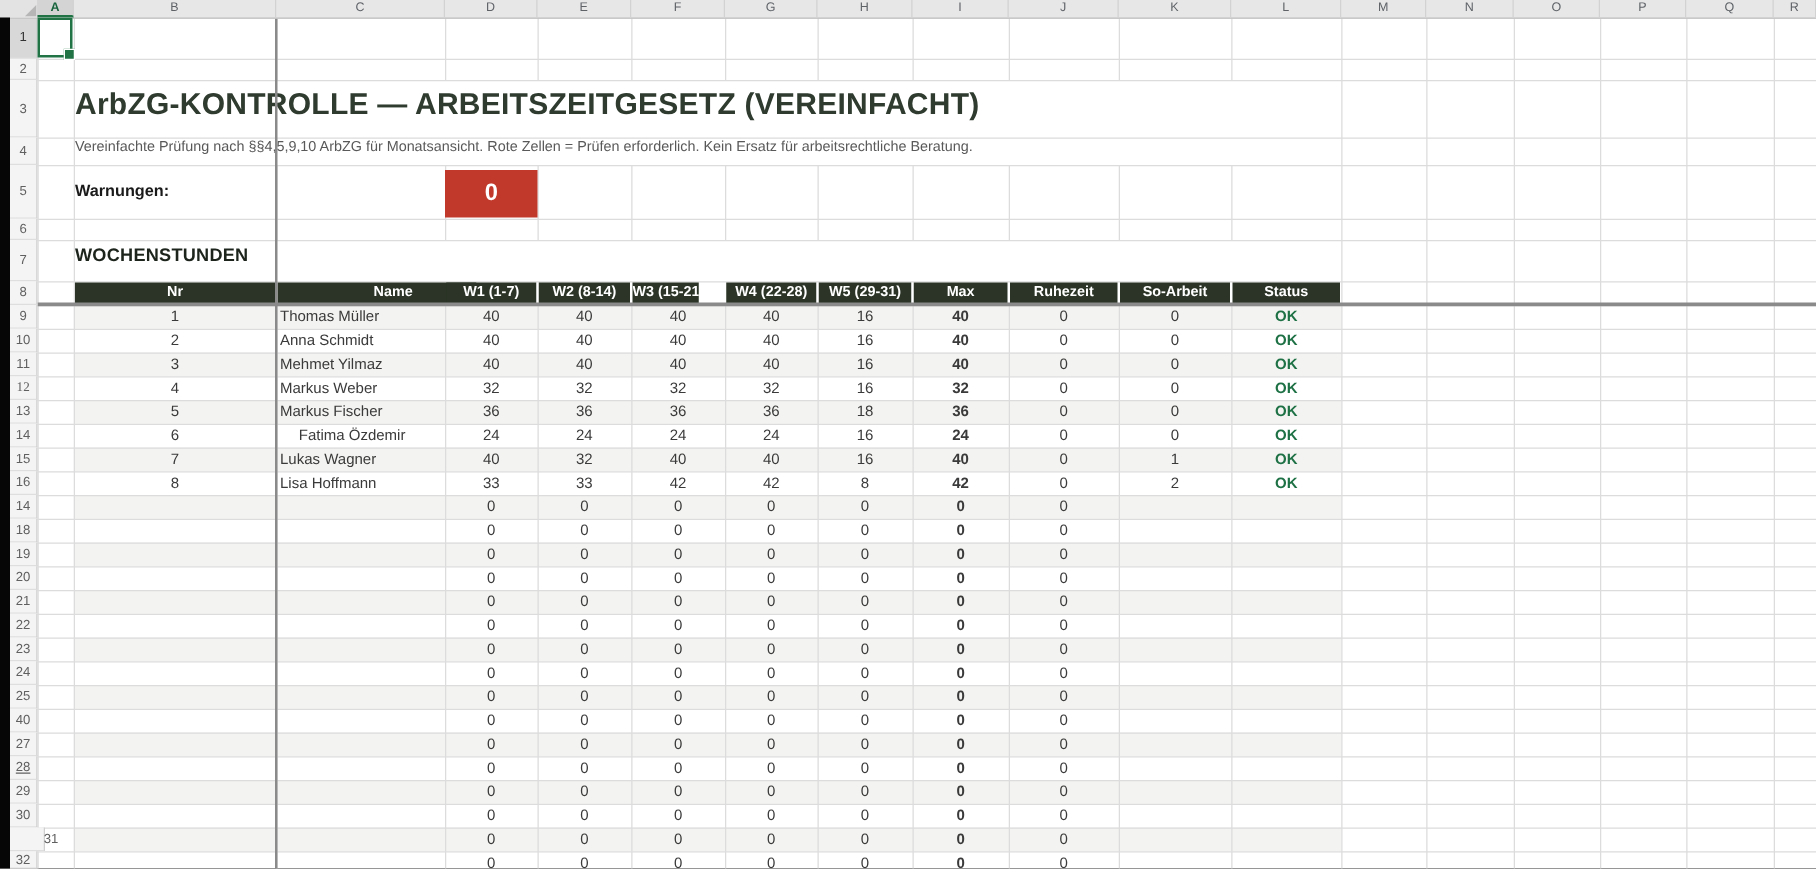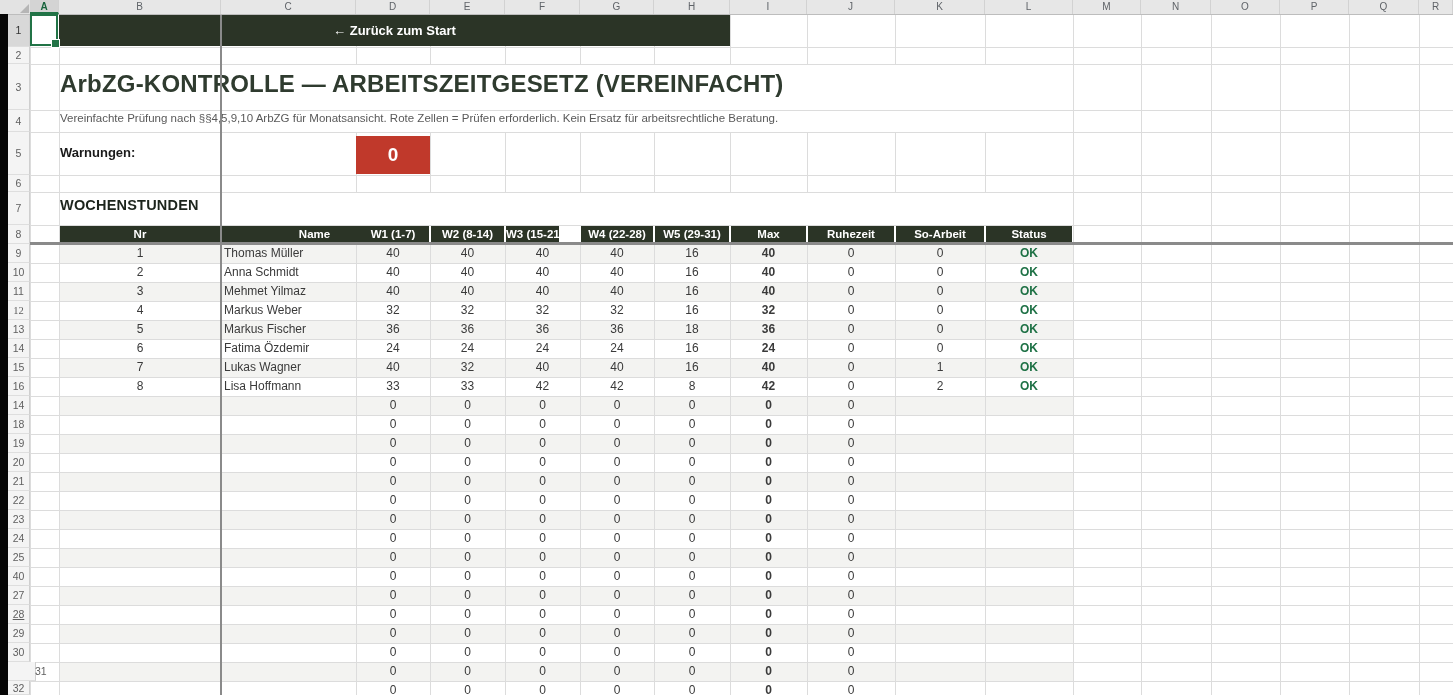--- a/index.html
+++ b/index.html
@@ -217,23 +217,20 @@
       <div class="rowlabel" style="top: 567px; height: 19px; line-height: 19px;">40</div>
       <div class="rowlabel" style="top: 586px; height: 19px; line-height: 19px;">27</div>
       <div class="rowlabel" style="top: 605px; height: 19px; line-height: 19px; text-decoration: underline;">28</div>
       <div class="rowlabel" style="top: 624px; height: 19px; line-height: 19px;">29</div>
       <div class="rowlabel" style="top: 643px; height: 19px; line-height: 19px;">30</div>
       <div class="rowlabel" style="top: 662px; height: 19px; line-height: 19px; padding-left: 27px;">31</div>
       <div class="rowlabel" style="top: 681px; height: 14px; line-height: 14px;">32</div>
     </div>
   <div class="left-strip"></div>
 
-  <div class="back-btn">
-    <span>← Zurück zum Start</span>
-  </div>
   <div class="title">ArbZG-KONTROLLE — ARBEITSZEITGESETZ (VEREINFACHT)</div>
   <div class="subtitle">Vereinfachte Prüfung nach §§4,5,9,10 ArbZG für Monatsansicht. Rote Zellen = Prüfen erforderlich. Kein Ersatz für arbeitsrechtliche Beratung.</div>
   <div class="warn-label">Warnungen:</div>
   <div class="warn-box">0</div>
   <div class="section">WOCHENSTUNDEN</div>
 
   <div id="tableHeader">
       <div class="th" style="left: 60px; width: 160px;">Nr</div>
       <div class="th" style="left: 222px; width: 133px; padding-left: 26px;">Name</div>
       <div class="th" style="left: 357px; width: 72px;">W1 (1-7)</div>
@@ -296,21 +293,21 @@
       <div class="cell" style="left: 356px; width: 74px; top: 320px;">36</div>
       <div class="cell" style="left: 430px; width: 75px; top: 320px;">36</div>
       <div class="cell" style="left: 505px; width: 75px; top: 320px;">36</div>
       <div class="cell" style="left: 580px; width: 74px; top: 320px;">36</div>
       <div class="cell" style="left: 654px; width: 76px; top: 320px;">18</div>
       <div class="cell bold" style="left: 730px; width: 77px; top: 320px;">36</div>
       <div class="cell" style="left: 807px; width: 88px; top: 320px;">0</div>
       <div class="cell" style="left: 895px; width: 90px; top: 320px;">0</div>
       <div class="cell ok" style="left: 985px; width: 88px; top: 320px;">OK</div>
       <div class="cell" style="left: 59px; width: 162px; top: 339px;">6</div>
-      <div class="cell left" style="left: 221px; width: 135px; top: 339px;">Fatima Özdemir</div>
+      <div class="cell left" style="left: 236px; width: 135px; top: 339px;">Fatima Özdemir</div>
       <div class="cell" style="left: 356px; width: 74px; top: 339px;">24</div>
       <div class="cell" style="left: 430px; width: 75px; top: 339px;">24</div>
       <div class="cell" style="left: 505px; width: 75px; top: 339px;">24</div>
       <div class="cell" style="left: 580px; width: 74px; top: 339px;">24</div>
       <div class="cell" style="left: 654px; width: 76px; top: 339px;">16</div>
       <div class="cell bold" style="left: 730px; width: 77px; top: 339px;">24</div>
       <div class="cell" style="left: 807px; width: 88px; top: 339px;">0</div>
       <div class="cell" style="left: 895px; width: 90px; top: 339px;">0</div>
       <div class="cell ok" style="left: 985px; width: 88px; top: 339px;">OK</div>
       <div class="cell" style="left: 59px; width: 162px; top: 358px;">7</div>

